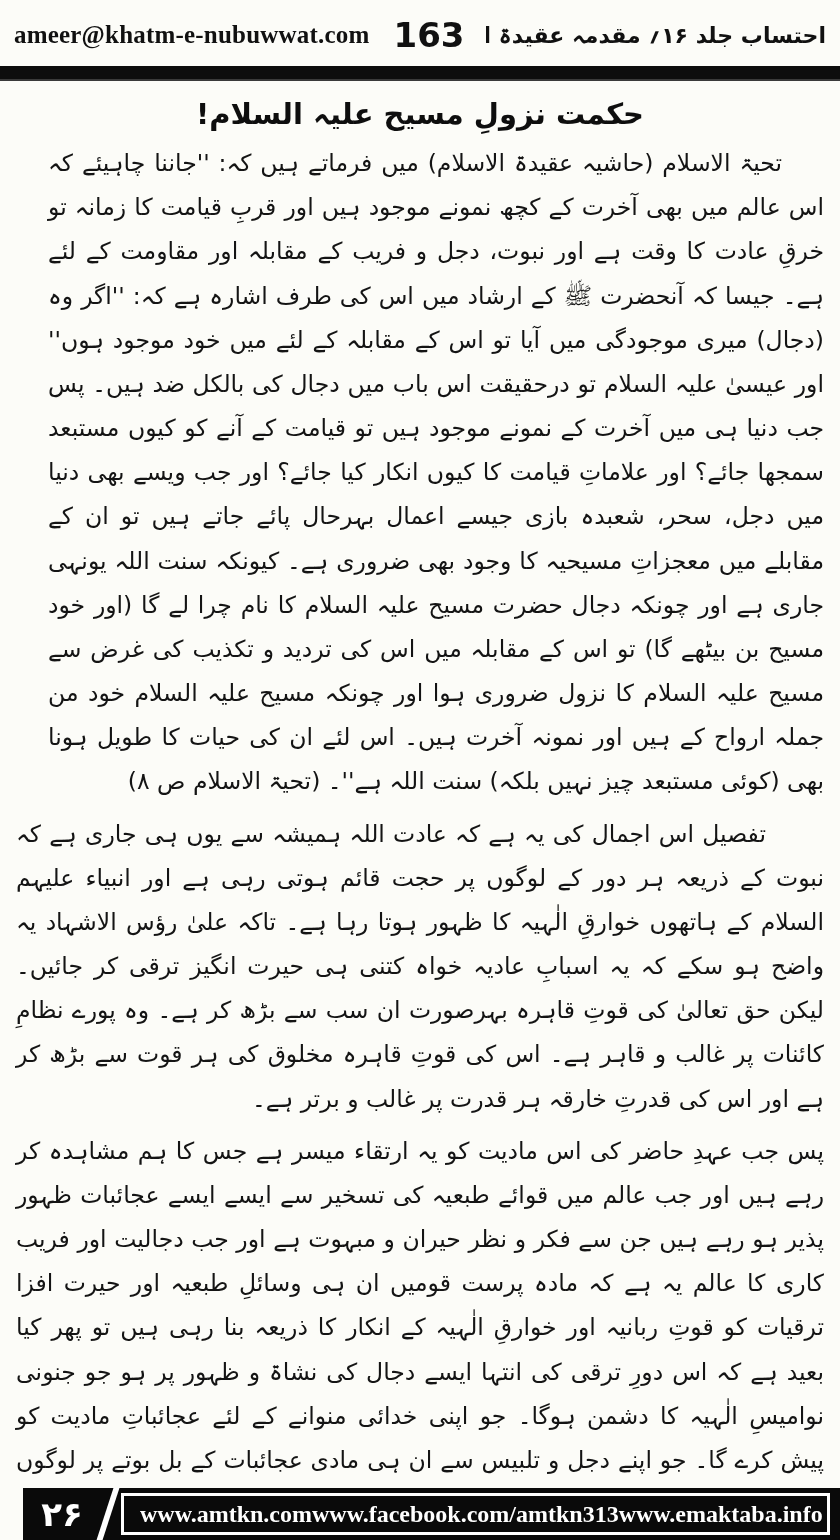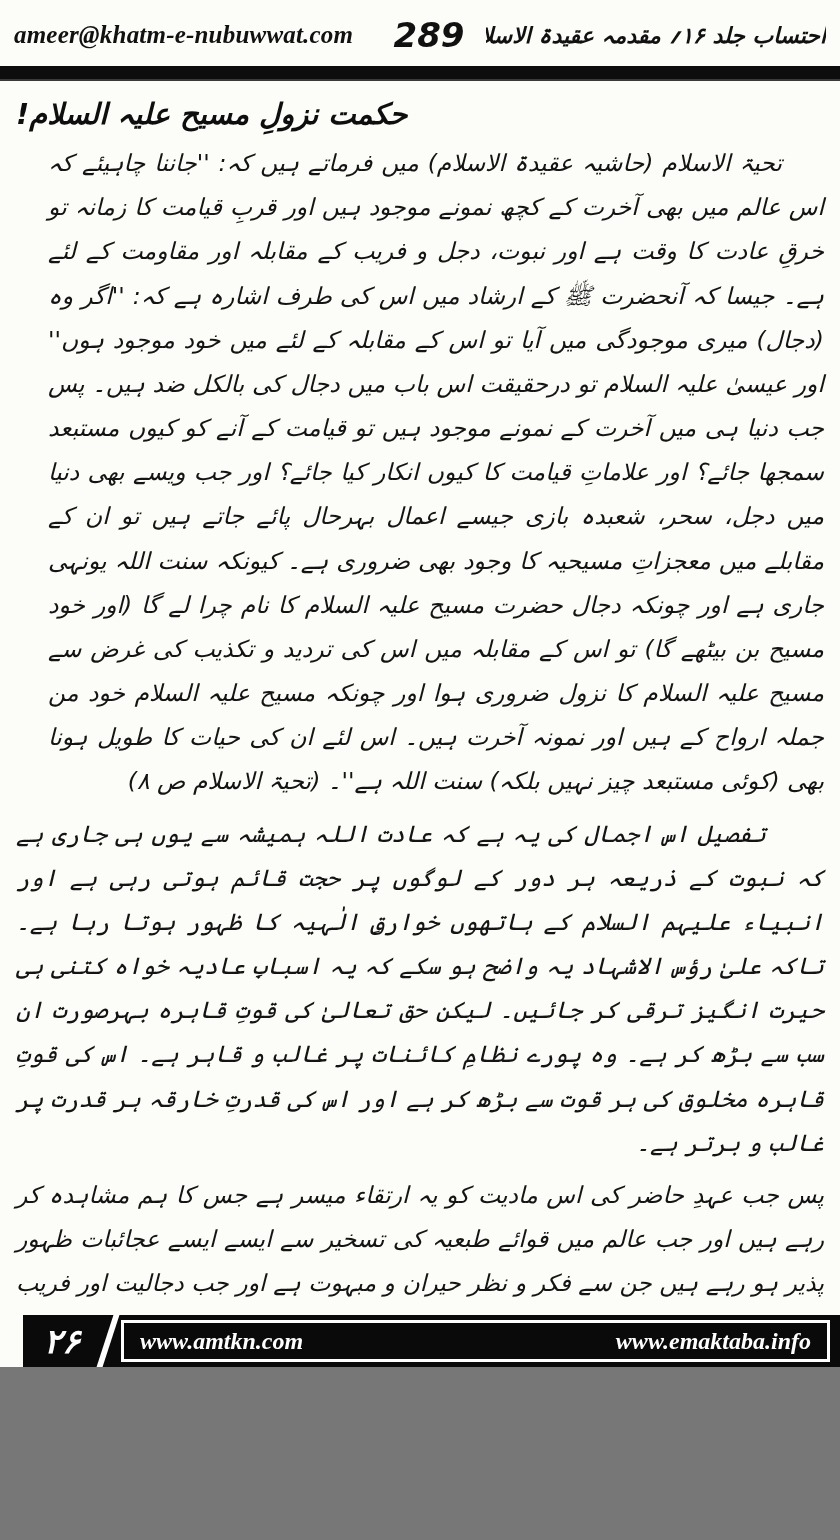--- a/index.html
+++ b/index.html
@@ -1,27 +1,26 @@
 <!DOCTYPE html>
 <html lang="ur"><head>
 <meta charset="utf-8">
 <style>
   html, body { margin: 0; padding: 0; background: #777; }
   .page {
     width: 840px;
-    height: 1367px;
+    height: 1540px;
     margin: 0 auto;
     background: #fcfcf8;
     box-sizing: border-box;
     display: flex;
     flex-direction: column;
     overflow: hidden;
     position: relative;
     font-family: "DejaVu Sans", sans-serif;
-    font-style: italic;
   }
 
   
   .header {
     display: flex;
     align-items: center;
     padding: 12px 14px 4px 14px;
     height: 46px;
     box-sizing: content-box;
   }
@@ -66,21 +65,21 @@
     direction: rtl;
     padding: 14px 16px 0 16px;
     color: #141414;
     text-align: justify;
     overflow: hidden;
   }
   .chapter-heading {
     margin: 2px 0 10px 0;
     font-size: 29px;
     font-weight: bold;
-    text-align: left;
+    text-align: center;
     color: #0e0e0e;
   }
   .body-main p {
     margin: 0 0 8px 0;
     font-size: 23.5px;
     line-height: 1.88;
   }
   .body-main p.indent1 { text-indent: 42px; margin-left: 32px; }
   .body-main p.indent2 { text-indent: 58px; }
   .reference { white-space: nowrap; }
@@ -127,38 +126,39 @@
     text-align: center;
   }
 </style>
 </head>
 <body>
 
 <div class="page">
 
   <div class="header">
     <div class="header-left">ameer@khatm-e-nubuwwat.com</div>
-    <div class="header-pagenum">289</div>
+    <div class="header-pagenum">163</div>
     <div class="header-right">احتساب جلد ۱۶؍ مقدمہ عقیدۃ الاسلام</div>
   </div>
   <div class="thick-rule"></div>
 
   <div class="body-main">
     <h1 class="chapter-heading">حکمت نزولِ مسیح علیہ السلام!</h1>
 
     <p class="indent1"><span>تحیۃ الاسلام (حاشیہ عقیدۃ الاسلام) میں فرماتے ہیں کہ: ''جاننا چاہیئے کہ اس عالم میں بھی آخرت کے کچھ نمونے موجود ہیں اور قربِ قیامت کا زمانہ تو خرقِ عادت کا وقت ہے اور نبوت، دجل و فریب کے مقابلہ اور مقاومت کے لئے ہے۔ جیسا کہ آنحضرت ﷺ کے ارشاد میں اس کی طرف اشارہ ہے کہ: ''اگر وہ (دجال) میری موجودگی میں آیا تو اس کے مقابلہ کے لئے میں خود موجود ہوں'' اور عیسیٰ علیہ السلام تو درحقیقت اس باب میں دجال کی بالکل ضد ہیں۔ پس جب دنیا ہی میں آخرت کے نمونے موجود ہیں تو قیامت کے آنے کو کیوں مستبعد سمجھا جائے؟ اور علاماتِ قیامت کا کیوں انکار کیا جائے؟ اور جب ویسے بھی دنیا میں دجل، سحر، شعبدہ بازی جیسے اعمال بہرحال پائے جاتے ہیں تو ان کے مقابلے میں معجزاتِ مسیحیہ کا وجود بھی ضروری ہے۔ کیونکہ سنت اللہ یونہی جاری ہے اور چونکہ دجال حضرت مسیح علیہ السلام کا نام چرا لے گا (اور خود مسیح بن بیٹھے گا) تو اس کے مقابلہ میں اس کی تردید و تکذیب کی غرض سے مسیح علیہ السلام کا نزول ضروری ہوا اور چونکہ مسیح علیہ السلام خود من جملہ ارواح کے ہیں اور نمونہ آخرت ہیں۔ اس لئے ان کی حیات کا طویل ہونا بھی (کوئی مستبعد چیز نہیں بلکہ) سنت اللہ ہے''۔</span>
        <span class="reference">(تحیۃ الاسلام ص ۸)</span></p>
 
     <p class="indent2">تفصیل اس اجمال کی یہ ہے کہ عادت اللہ ہمیشہ سے یوں ہی جاری ہے کہ نبوت کے ذریعہ ہر دور کے لوگوں پر حجت قائم ہوتی رہی ہے اور انبیاء علیہم السلام کے ہاتھوں خوارقِ الٰہیہ کا ظہور ہوتا رہا ہے۔ تاکہ علیٰ رؤس الاشہاد یہ واضح ہو سکے کہ یہ اسبابِ عادیہ خواہ کتنی ہی حیرت انگیز ترقی کر جائیں۔ لیکن حق تعالیٰ کی قوتِ قاہرہ بہرصورت ان سب سے بڑھ کر ہے۔ وہ پورے نظامِ کائنات پر غالب و قاہر ہے۔ اس کی قوتِ قاہرہ مخلوق کی ہر قوت سے بڑھ کر ہے اور اس کی قدرتِ خارقہ ہر قدرت پر غالب و برتر ہے۔</p>
 
     <p>پس جب عہدِ حاضر کی اس مادیت کو یہ ارتقاء میسر ہے جس کا ہم مشاہدہ کر رہے ہیں اور جب عالم میں قوائے طبعیہ کی تسخیر سے ایسے ایسے عجائبات ظہور پذیر ہو رہے ہیں جن سے فکر و نظر حیران و مبہوت ہے اور جب دجالیت اور فریب کاری کا عالم یہ ہے کہ مادہ پرست قومیں ان ہی وسائلِ طبعیہ اور حیرت افزا ترقیات کو قوتِ ربانیہ اور خوارقِ الٰہیہ کے انکار کا ذریعہ بنا رہی ہیں تو پھر کیا بعید ہے کہ اس دورِ ترقی کی انتہا ایسے دجال کی نشاۃ و ظہور پر ہو جو جنونی نوامیسِ الٰہیہ کا دشمن ہوگا۔ جو اپنی خدائی منوانے کے لئے عجائباتِ مادیت کو پیش کرے گا۔ جو اپنے دجل و تلبیس سے ان ہی مادی عجائبات کے بل بوتے پر لوگوں کے دین و ایمان کو برباد کرے گا اور جو خالقِ علیم، قادرِ حکیم،</p>
   </div>
 
   <div class="footer">
     <div class="footer-num">۲۶</div>
     <div class="footer-divider"></div>
     <div class="footer-links">
       <span>www.amtkn.com</span>
+      <span>www.facebook.com/amtkn313</span>
       <span>www.emaktaba.info</span>
     </div>
   </div>
 
 </div>
 
 </body></html>

